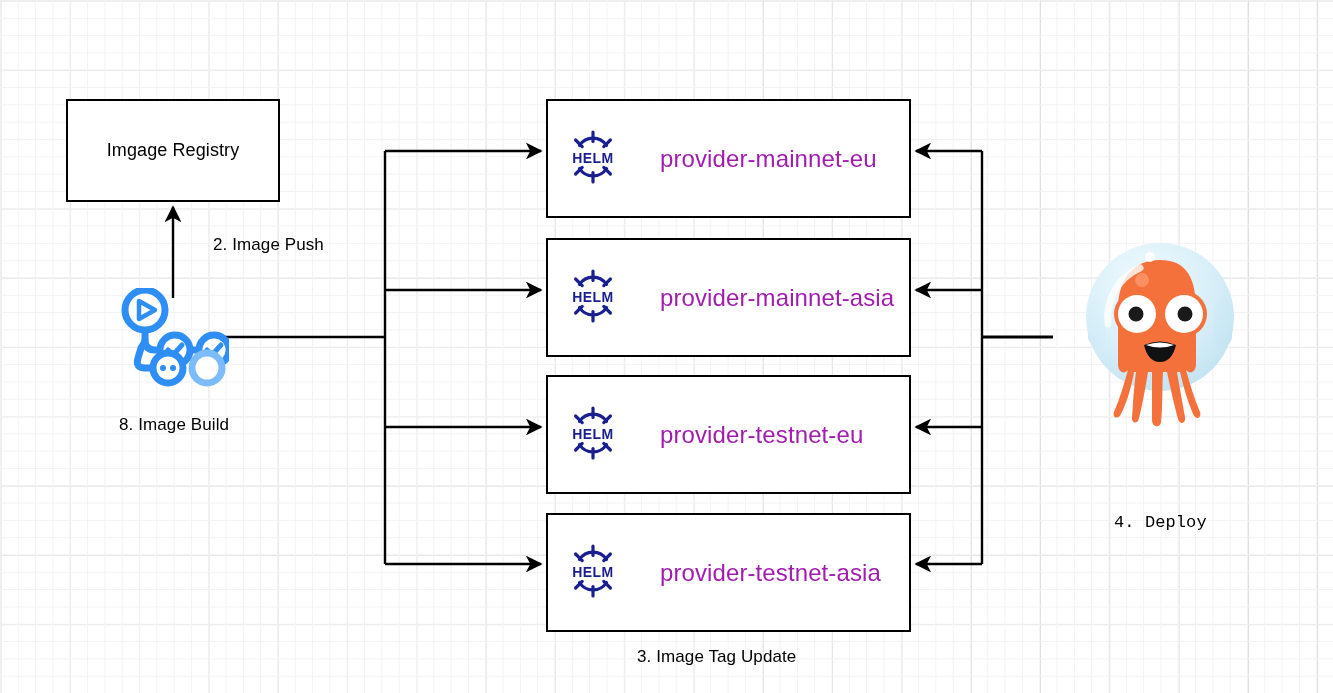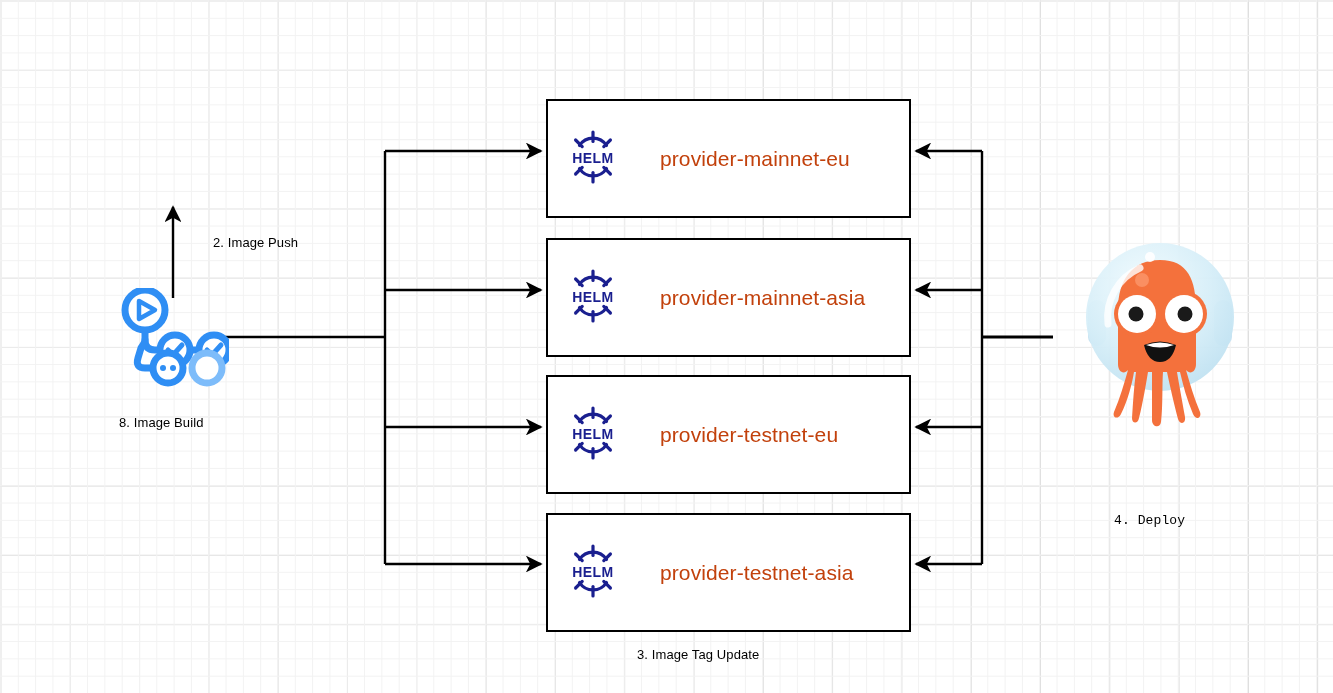--- a/index.html
+++ b/index.html
@@ -56,33 +56,33 @@
   .helm-box {
     left: 546px;
     width: 365px;
     height: 119px;
   }
   .helm-box .helm-logo {
     margin-left: 22px;
     flex: 0 0 auto;
   }
   .helm-box .helm-text {
-    font-size: 21px;
-    color: #c2410c;
+    font-size: 24px;
+    color: #a21caf;
     margin-left: 44px;
     letter-spacing: 0.1px;
   }
   .box-1 { top:  99px; }
   .box-2 { top: 238px; }
   .box-3 { top: 375px; }
   .box-4 { top: 513px; }
 
   .step-label {
     position: absolute;
-    font-size: 13px;
+    font-size: 17px;
     color: #000000;
     white-space: nowrap;
     letter-spacing: 0.1px;
     text-align: center;
   }
   .lbl-build  { left: 119px; top: 415px; }
   .lbl-push   { left: 213px; top: 235px; }
   .lbl-tag    { left: 637px; top: 647px; }
   .lbl-deploy { left: 1114px; top: 513px; font-family: Liberation Mono, monospace; }
 
@@ -166,20 +166,23 @@
       <line x1="982" y1="290" x2="916" y2="290" stroke="#000000" stroke-width="2.4" marker-end="url(#arrow)"></line>
     </g>
     <g>
       <line x1="982" y1="427" x2="916" y2="427" stroke="#000000" stroke-width="2.4" marker-end="url(#arrow)"></line>
     </g>
     <g>
       <line x1="982" y1="564" x2="916" y2="564" stroke="#000000" stroke-width="2.4" marker-end="url(#arrow)"></line>
     </g>
   </svg>
 
+  <div class="node-box registry-box">
+    <span class="registry-label">Imgage Registry</span>
+  </div>
 
   <div class="node-box helm-box box-1">
     <span class="helm-logo">
       <svg width="46" height="56" viewBox="0 0 46 56">
         <g fill="none" stroke="#1a1f8f" stroke-width="3.2" stroke-linecap="round">
           <path d="M9.5 16.5 A16 16 0 0 1 36.5 16.5"></path>
           <path d="M9.5 39.5 A16 16 0 0 0 36.5 39.5"></path>
           <line x1="23" y1="12.5" x2="23" y2="3"></line>
           <line x1="23" y1="43.5" x2="23" y2="53"></line>
           <line x1="12.2" y1="17.6" x2="5.6" y2="11"></line>

